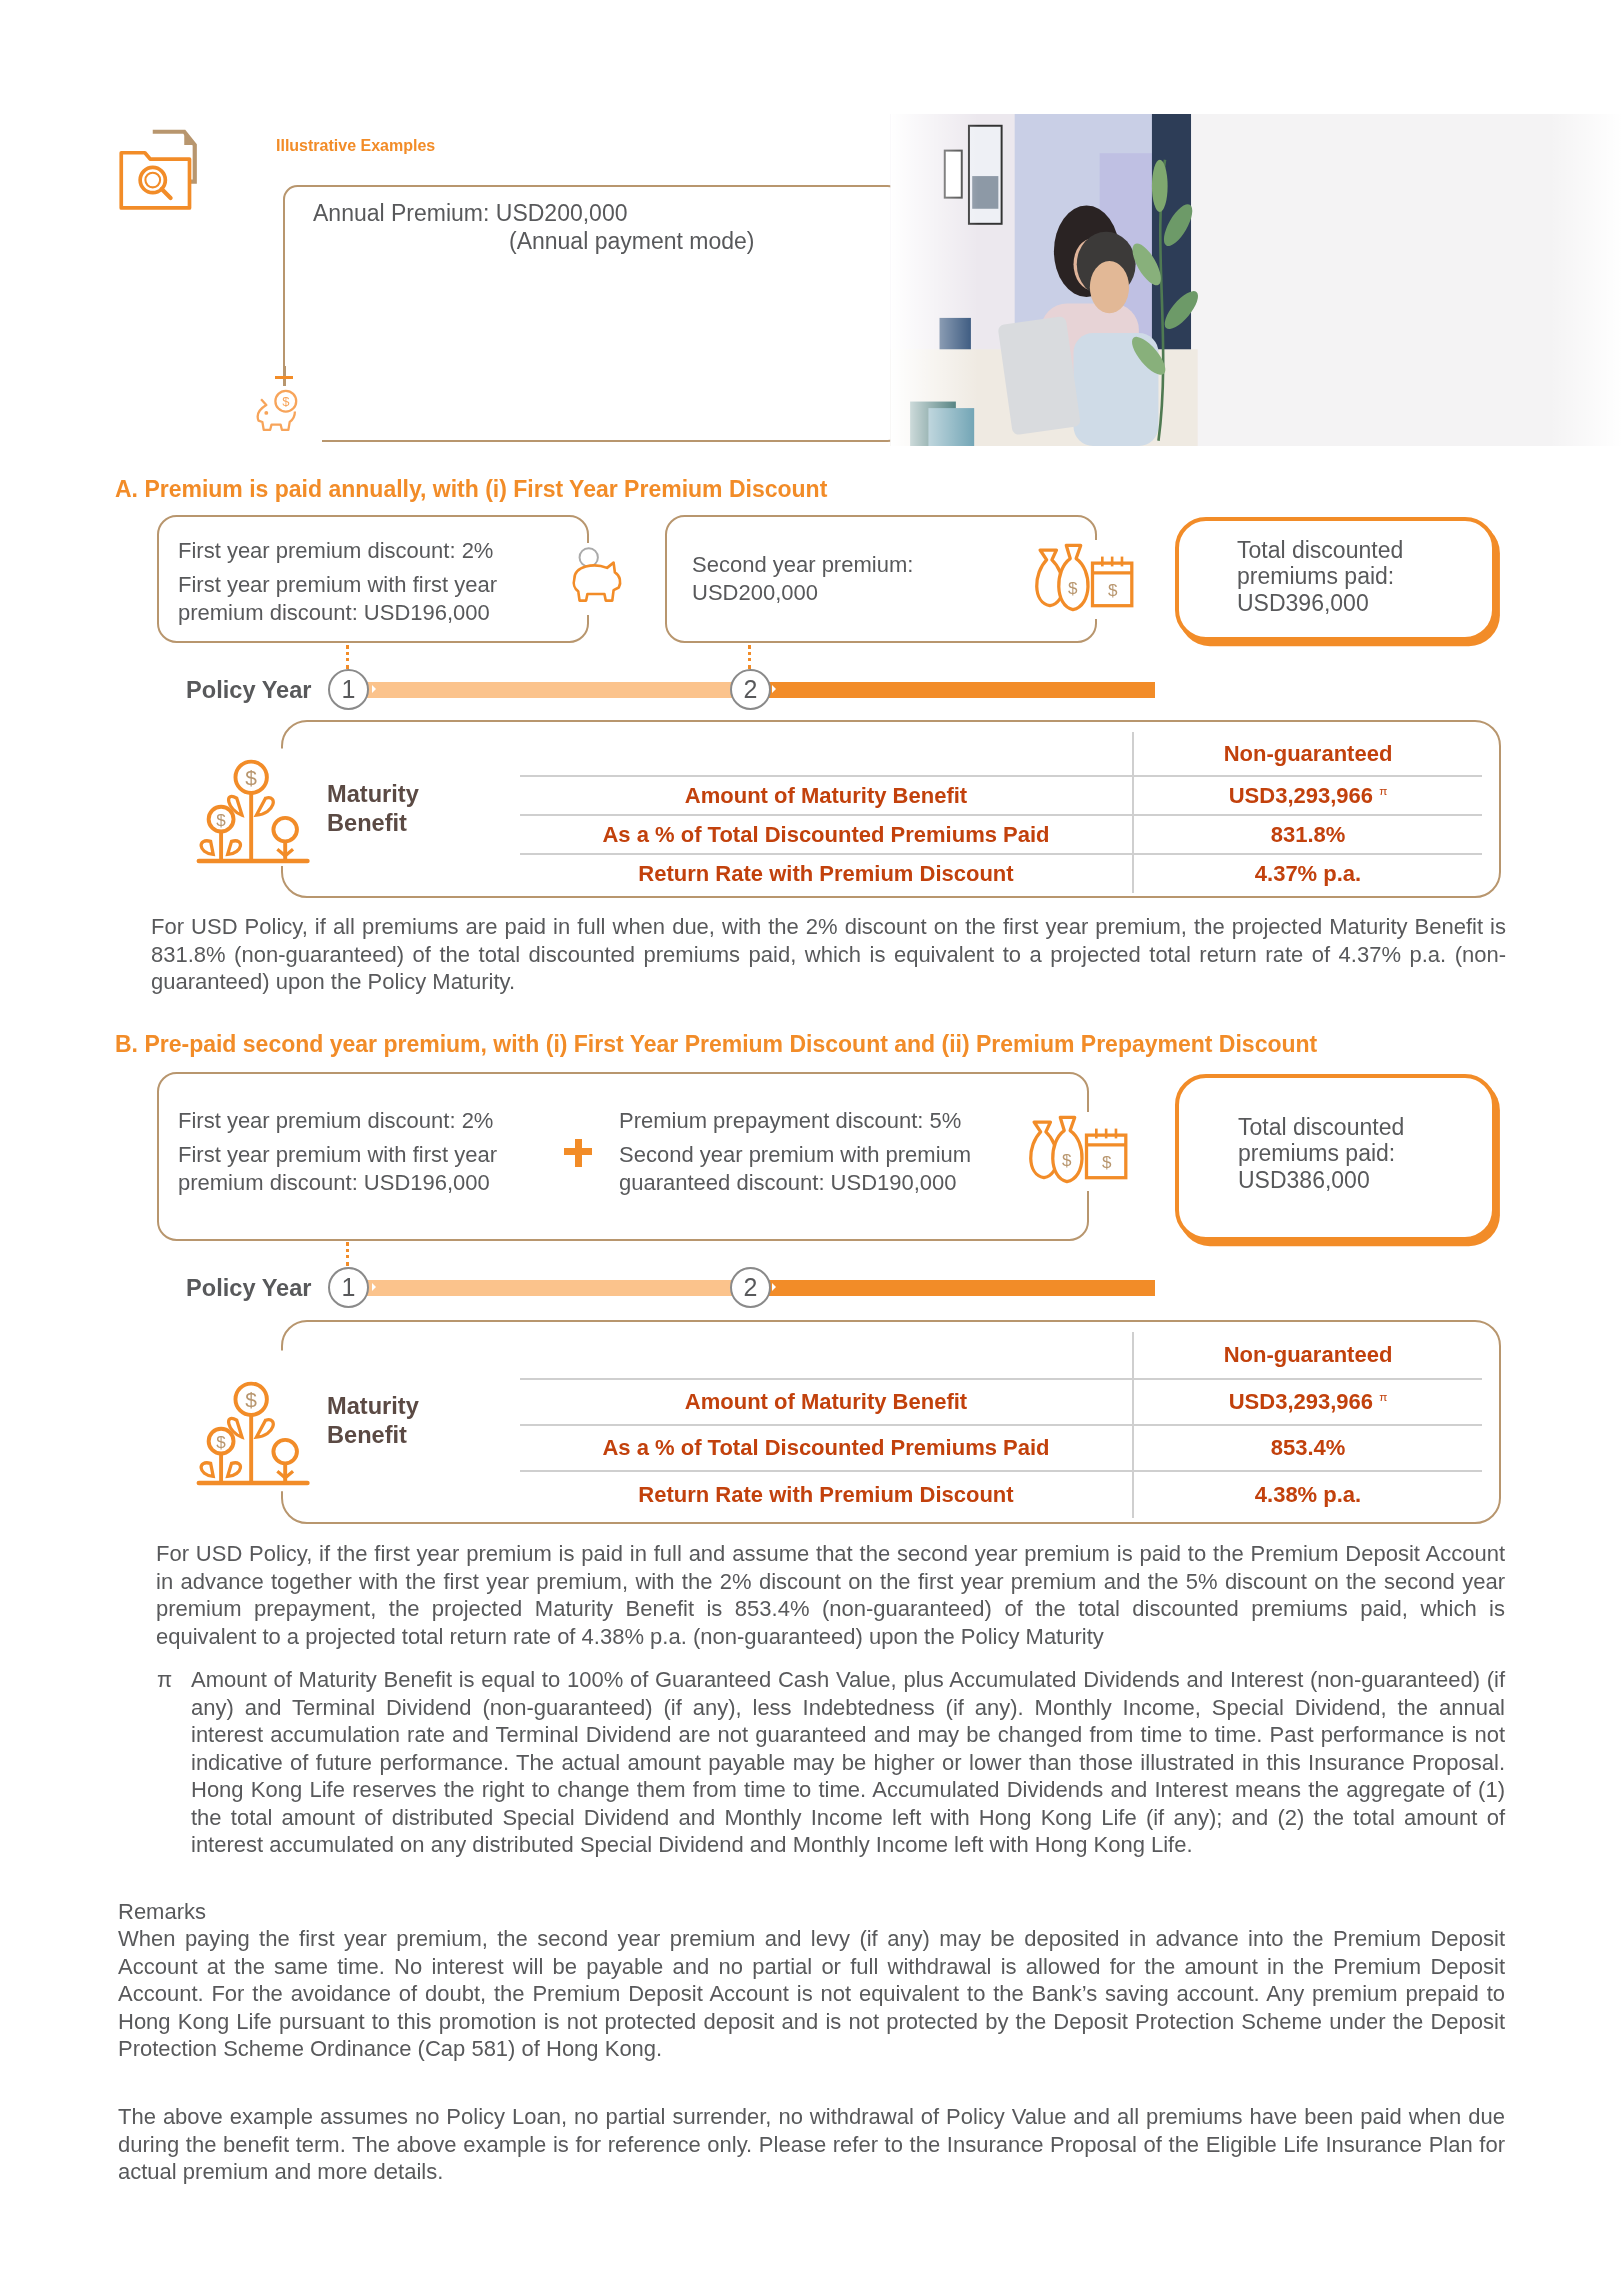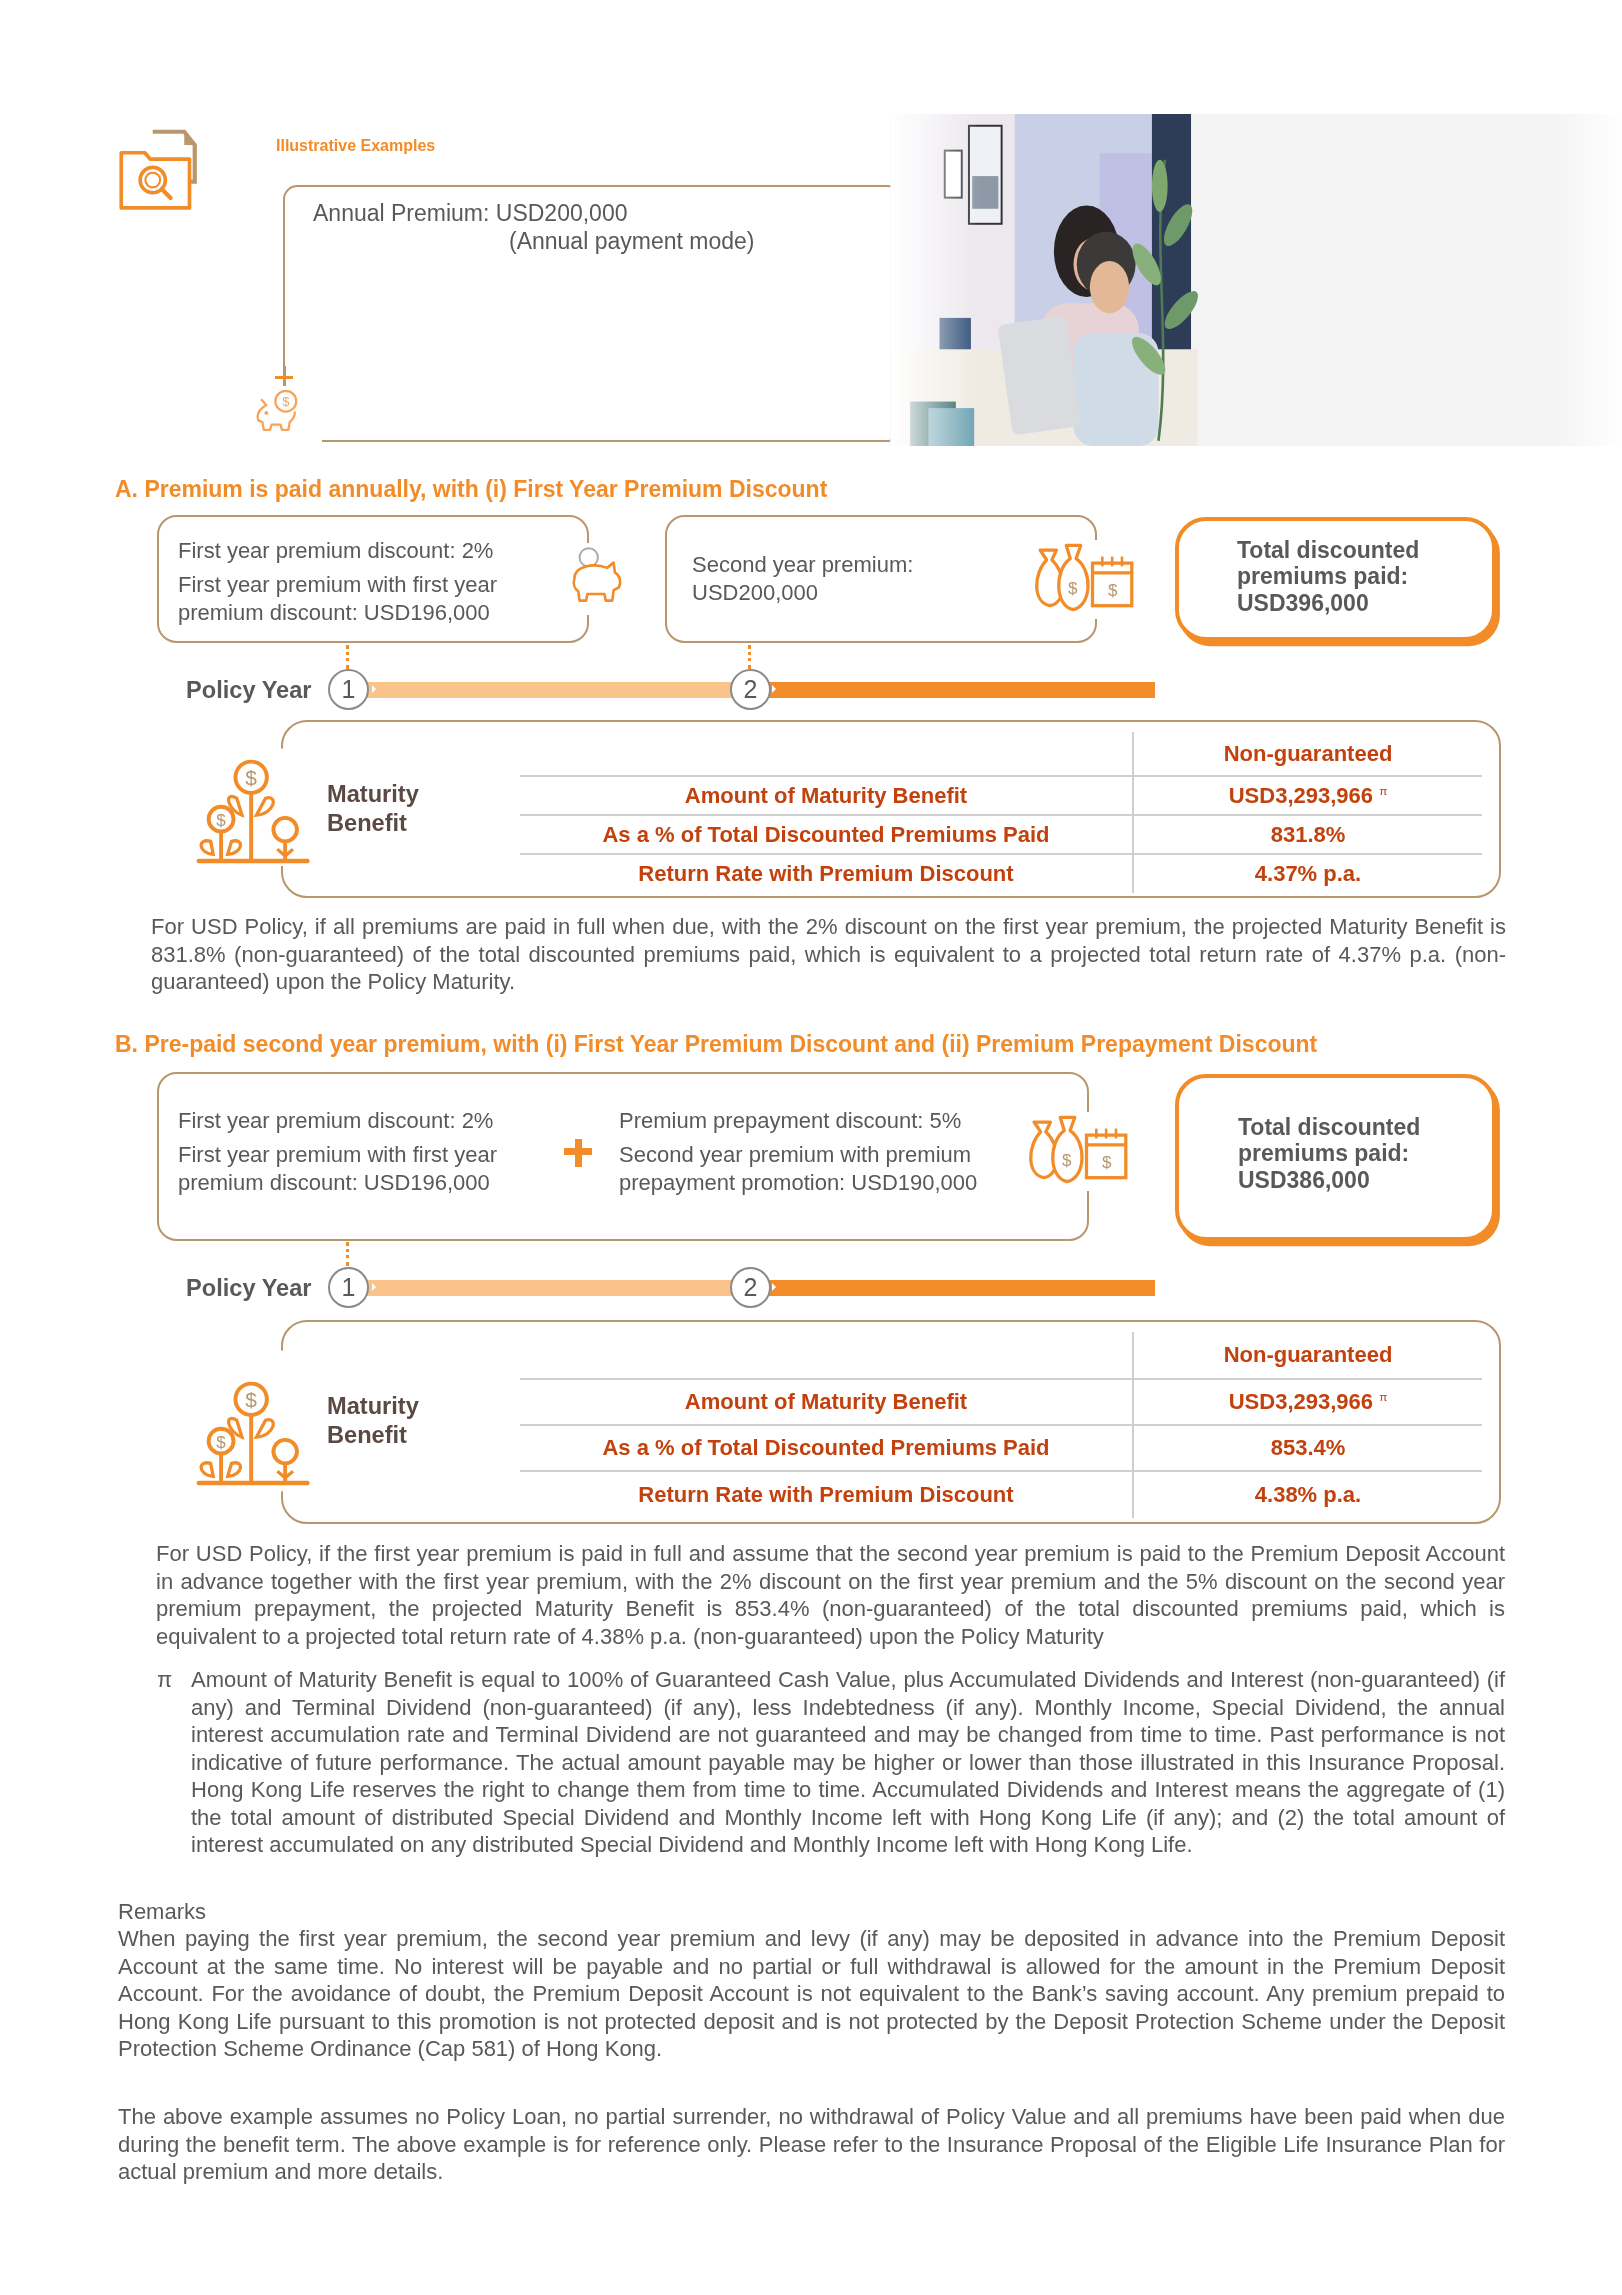--- a/index.html
+++ b/index.html
@@ -12,21 +12,21 @@
   .info-line { font-size: 23px; color: #58595b; line-height: 1.2; white-space: nowrap; }
   .photo { left: 890px; top: 114px; width: 733px; height: 332px; overflow: hidden; }
 
   
   .sec-title { font-size: 23px; font-weight: bold; color: #f28c28; white-space: nowrap; }
 
   .pbox { border: 2.6px solid #b8966e; border-radius: 19.6px; box-sizing: border-box; background: #fff; }
   .ptext { font-size: 22px; color: #58595b; line-height: 1.25; white-space: nowrap; }
   .total { border: 4.6px solid #f28c28; border-radius: 31px; box-sizing: border-box;
            box-shadow: 3.9px 5.2px 0 #f28c28; background: #fff; }
-  .total-text { font-size: 23px; font-weight: bold; color: #58595b; line-height: 1.15; }
+  .total-text { font-size: 23px; font-weight: normal; color: #58595b; line-height: 1.15; }
 
   .dots { width: 3.9px; border-left: 3.9px dotted #f28c28; }
 
   .py-label { font-size: 23.6px; font-weight: bold; color: #58595b; }
   .py-circle { width: 41px; height: 41px; border: 2px solid #8a8a8a; border-radius: 50%; box-sizing: border-box;
                background: #fff; font-size: 25px; color: #58595b; text-align: center; line-height: 37px; z-index: 2; }
   .bar-light { height: 15.7px; background: #fbc38c; }
   .bar-dark { height: 15.7px; background: #f28c28; }
   .arrow { width: 0; height: 0; border-top: 4.6px solid transparent; border-bottom: 4.6px solid transparent; border-left: 4.6px solid #fff; z-index: 3; }
 
@@ -217,21 +217,21 @@
   <div class="ptext">First year premium with first year</div>
   <div class="ptext">premium discount: USD196,000</div>
 </div>
 <div class="abs" style="left:564px;top:1139px;width:27.5px;height:27.5px;">
   <div style="position:absolute;left:10.5px;top:0;width:7.2px;height:27.5px;background:#f28c28;"></div>
   <div style="position:absolute;left:0;top:9.2px;width:27.5px;height:7.2px;background:#f28c28;"></div>
 </div>
 <div class="abs" style="left:619px;top:1107px;">
   <div class="ptext" style="margin-bottom:6.5px;">Premium prepayment discount: 5%</div>
   <div class="ptext">Second year premium with premium</div>
-  <div class="ptext">prepayment promotion: USD190,000</div>
+  <div class="ptext">guaranteed discount: USD190,000</div>
 </div>
 <div class="abs" style="left:1021px;top:1112px;width:131px;height:79px;background:#fff;">
   <svg width="131" height="79" viewBox="0 0 200 120">
     <path d="M20 15 L45 15 L38 30 C60 50 62 95 35 100 C8 95 10 50 30 30 Z" fill="#fff" stroke="#f28c28" stroke-width="5" stroke-linejoin="round"></path>
     <rect x="100" y="35" width="60" height="65" fill="#fff" stroke="#f28c28" stroke-width="5"></rect>
     <line x1="100" y1="50" x2="160" y2="50" stroke="#f28c28" stroke-width="5"></line>
     <line x1="115" y1="25" x2="115" y2="40" stroke="#f28c28" stroke-width="4"></line>
     <line x1="130" y1="25" x2="130" y2="40" stroke="#f28c28" stroke-width="4"></line>
     <line x1="145" y1="25" x2="145" y2="40" stroke="#f28c28" stroke-width="4"></line>
     <path d="M60 8 L82 8 L75 28 C100 45 100 100 70 106 C42 100 42 45 66 28 Z" fill="#fff" stroke="#f28c28" stroke-width="5" stroke-linejoin="round"></path>

